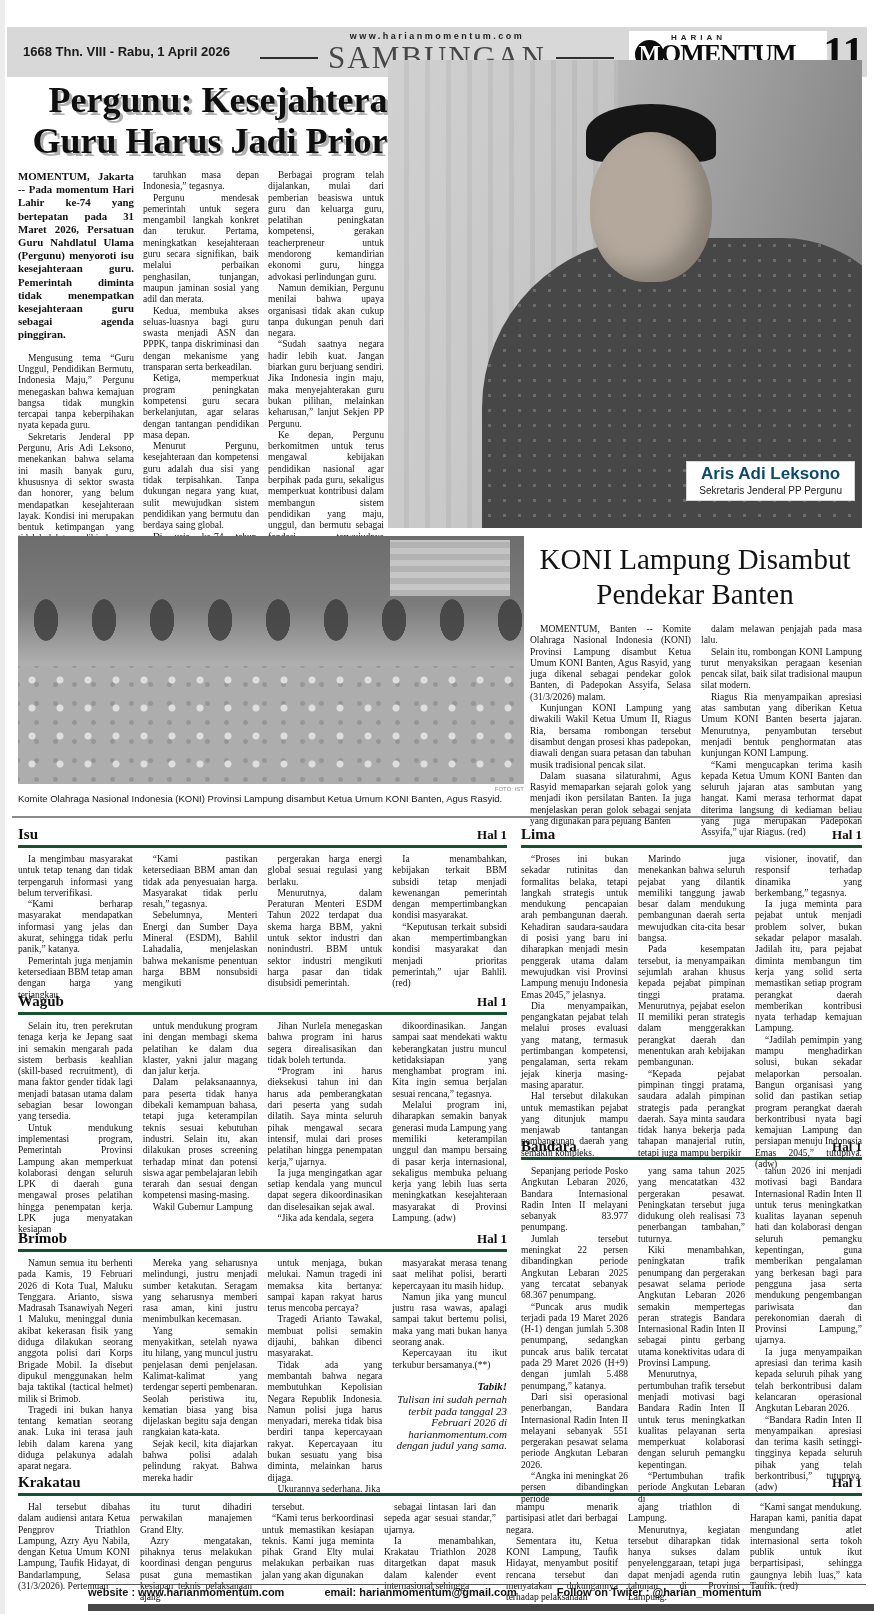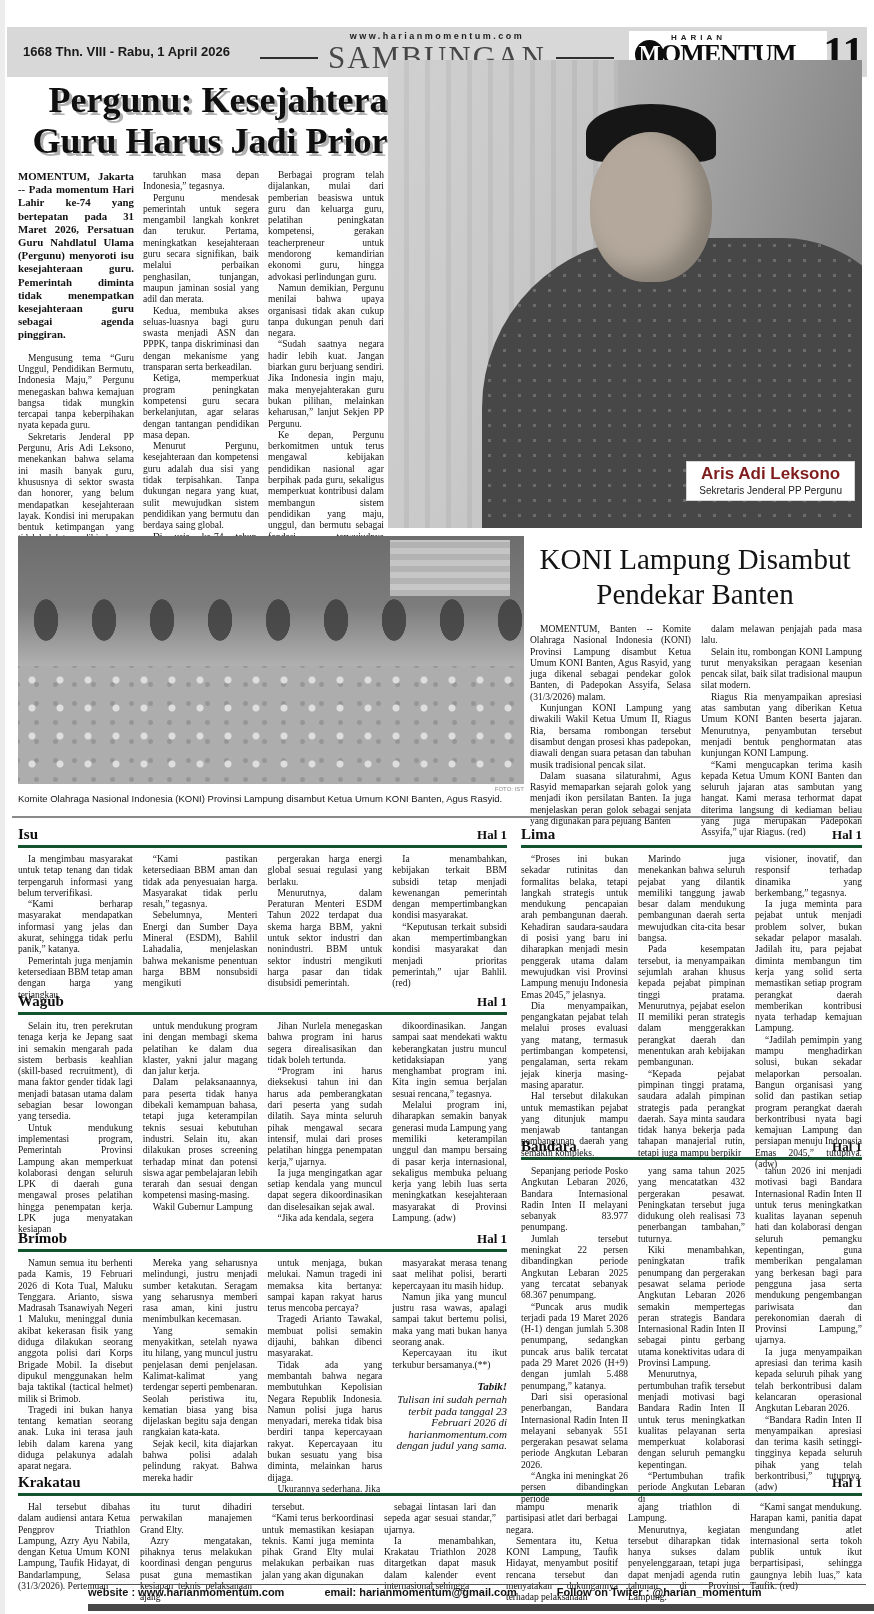--- a/index.html
+++ b/index.html
@@ -31,21 +31,21 @@
     background:linear-gradient(105deg,#cfcfcf 0%,#bdbdbd 30%,#9a9a9a 65%,#777 100%);}
   .pm-blinds{position:absolute;left:0;top:0;width:230px;height:100%;
     background:repeating-linear-gradient(90deg,#d2d2d2 0 16px,#bfbfbf 16px 21px);opacity:.55;}
   .pm-body{position:absolute;bottom:-10px;right:-50px;width:430px;height:300px;background:#474747;
     border-radius:170px 130px 0 0;
     background-image:radial-gradient(#6b6b6b 1.6px,transparent 1.8px);background-size:15px 15px;}
   .pm-head{position:absolute;right:150px;top:72px;width:122px;height:150px;background:#b3a89b;
     border-radius:50% 50% 46% 46%;box-shadow:inset -14px -10px 22px rgba(0,0,0,.25);}
   .pm-cap{position:absolute;right:146px;top:44px;width:130px;height:58px;background:#161616;border-radius:50% 50% 14% 14%;}
   .pm-caption{position:absolute;right:8px;bottom:28px;background:#fff;padding:2px 12px 4px;text-align:center;box-shadow:0 0 0 1px #d5d5d5;}
-  .pm-name{font:bold 17px "Liberation Sans",sans-serif;color:#7f1d1d;}
+  .pm-name{font:bold 17px "Liberation Sans",sans-serif;color:#0c4a6e;}
   .pm-role{font:10px "Liberation Sans",sans-serif;color:#222;margin-top:1px;}
 
   .main-cols{position:absolute;top:170px;left:18px;width:366px;display:flex;gap:9px;}
   .col{flex:1;min-width:0;}
   .page p{font-size:9.5px;line-height:11.3px;text-align:justify;text-indent:10px;margin:0;}
   p.lead{font-weight:bold;font-size:10.8px;line-height:13.2px;text-indent:0;margin-bottom:11px;}
 
   
   .photo-koni{position:absolute;top:536px;left:18px;width:506px;height:248px;overflow:hidden;
     background:linear-gradient(180deg,#6d6d6d 0%,#7c7c7c 28%,#a3a3a3 46%,#c4c4c4 62%,#b3b3b3 100%);}

